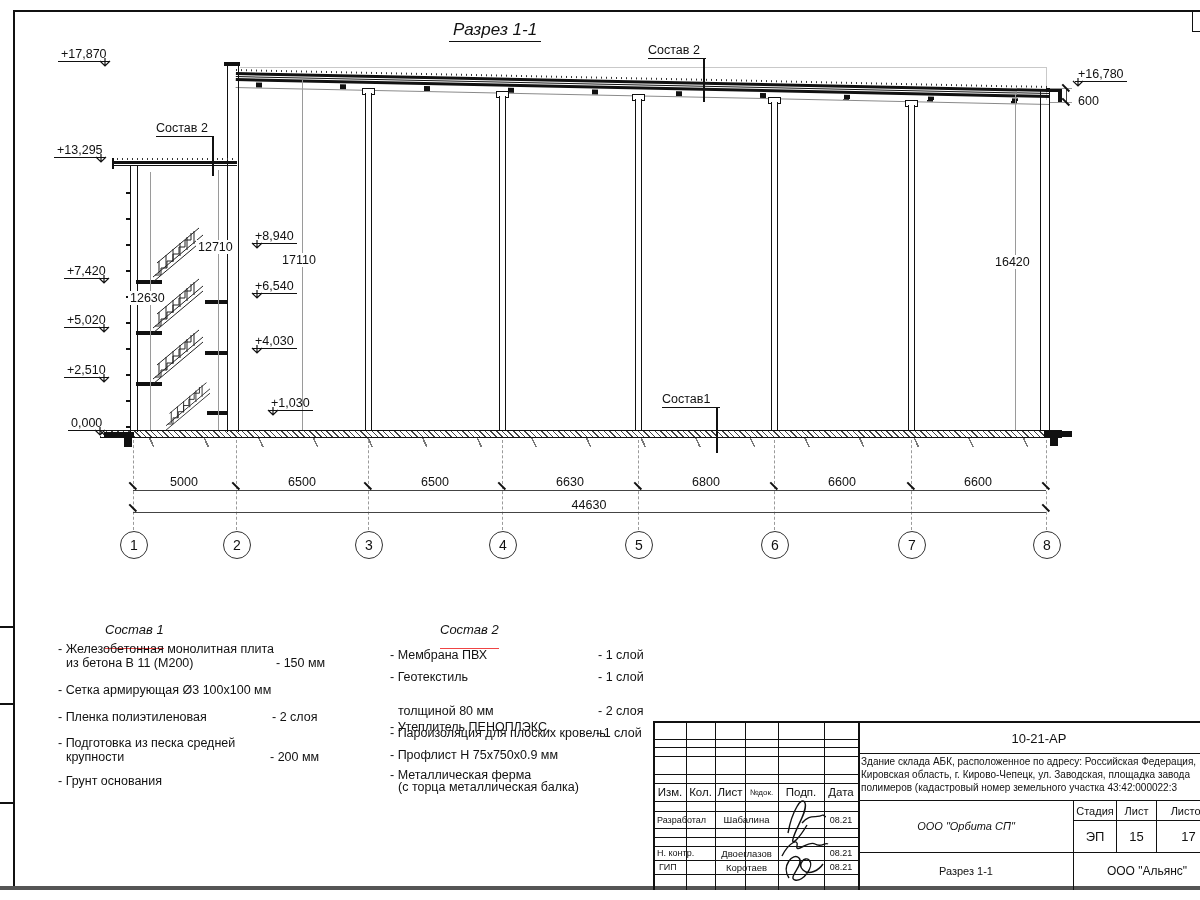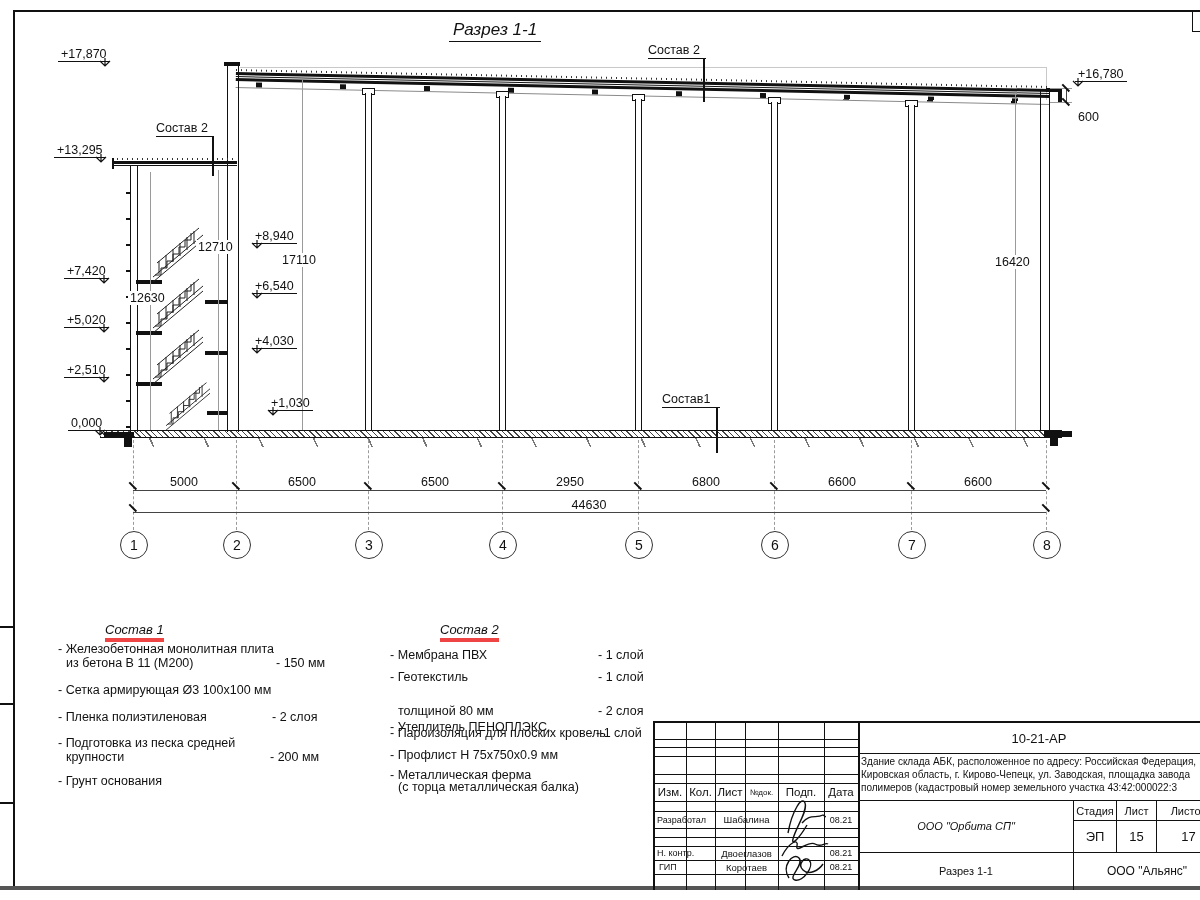--- a/index.html
+++ b/index.html
@@ -14,21 +14,21 @@
   .lvl-lab{font-size:12.5px;border-bottom:1.2px solid #111;padding:0 3px 0 3px;display:inline-block;}
   .mark{position:absolute;}
   .mark svg{position:absolute;top:14px;}
   .vdim-lab{font-size:12.5px;background:#fff;transform:rotate(-90deg);transform-origin:center;padding:0 2px;}
   .tick{position:absolute;width:10px;height:1.5px;background:#111;transform:rotate(45deg);}
   .dash{position:absolute;border-left:1px dashed #9a9a9a;width:0;}
   .col{position:absolute;border-left:1.2px solid #111;border-right:1.2px solid #111;background:#fff;}
   .cap{position:absolute;border:1.2px solid #111;background:#fff;}
   .bubble{position:absolute;width:26px;height:26px;border:1px solid #333;border-radius:50%;
           text-align:center;line-height:26px;font-size:14px;background:#fff;}
-  .list-h{font-size:13px;font-style:italic;border-bottom:4px solid #ef4444;padding-bottom:1px;}
+  .list-h{font-size:13px;font-style:italic;border-bottom:1px solid #ef4444;padding-bottom:11px;}
   .li{font-size:12.5px;}
   .tb{position:absolute;font-size:11px;}
   .cell{position:absolute;display:flex;align-items:center;justify-content:center;text-align:center;}
   .underl{border-bottom:1px solid #111;}
 </style>
 </head>
 <body>
 
 <div class="sheet">
 
@@ -192,21 +192,21 @@
     <svg style="left:-4px;" width="14" height="13">
         <path d="M7 0 V8 M2 3 L7 8 L12 3" stroke="#111" fill="none" stroke-width="1.2"></path>
       </svg>
   </div>
 
   <div class="hl gray" style="left:1050px;top:88px;width:22px;height:1px;"></div>
   <div class="hl gray" style="left:1050px;top:102px;width:22px;height:1px;"></div>
   <div class="vl" style="left:1066px;top:88px;width:1px;height:15px;background:#444;"></div>
   <div class="tick" style="left:1061px;top:87px;"></div>
   <div class="tick" style="left:1061px;top:101px;"></div>
-  <div class="t dim" style="left:1078px;top:110px;">600</div>
+  <div class="t dim" style="left:1078px;top:94px;">600</div>
 
   <div class="t" style="left:196px;top:237px;"><span class="vdim-lab">12710</span></div>
   <div class="t" style="left:128px;top:288px;"><span class="vdim-lab">12630</span></div>
   <div class="t" style="left:280px;top:250px;"><span class="vdim-lab">17110</span></div>
   <div class="t" style="left:993px;top:252px;"><span class="vdim-lab">16420</span></div>
 
   <div class="t" style="left:156px;top:121px;font-size:12.5px;">
     <span class="underl" style="padding:0 6px 1px 0;">Состав 2</span>
   </div>
   <div class="vl" style="left:212px;top:136px;width:1.5px;height:40px;"></div>
@@ -236,21 +236,21 @@
   <div class="tick" style="left:363px;top:485px;"></div>
   <div class="tick" style="left:497px;top:485px;"></div>
   <div class="tick" style="left:633px;top:485px;"></div>
   <div class="tick" style="left:769px;top:485px;"></div>
   <div class="tick" style="left:906px;top:485px;"></div>
   <div class="tick" style="left:1041px;top:485px;"></div>
 
   <div class="t dim" style="left:154px;top:475px;width:60px;">5000</div>
   <div class="t dim" style="left:272px;top:475px;width:60px;">6500</div>
   <div class="t dim" style="left:405px;top:475px;width:60px;">6500</div>
-  <div class="t dim" style="left:540px;top:475px;width:60px;">2950</div>
+  <div class="t dim" style="left:540px;top:475px;width:60px;">6630</div>
   <div class="t dim" style="left:676px;top:475px;width:60px;">6800</div>
   <div class="t dim" style="left:812px;top:475px;width:60px;">6600</div>
   <div class="t dim" style="left:948px;top:475px;width:60px;">6600</div>
 
   <div class="hl" style="left:133px;top:512px;width:913px;height:1px;background:#444;"></div>
   <div class="tick" style="left:128px;top:507px;"></div>
   <div class="tick" style="left:1041px;top:507px;"></div>
   <div class="t dim" style="left:554px;top:498px;width:70px;">44630</div>
 
   <div class="bubble" style="left:120px;top:531px;">1</div>

